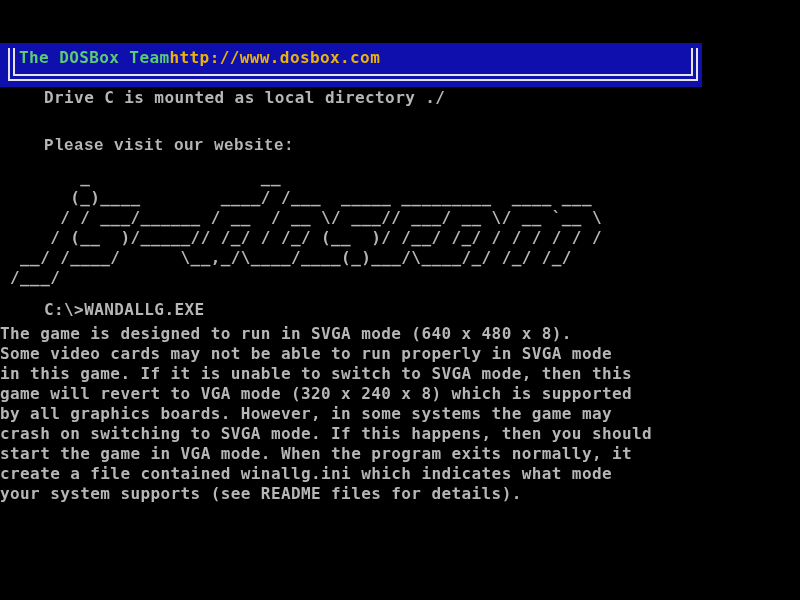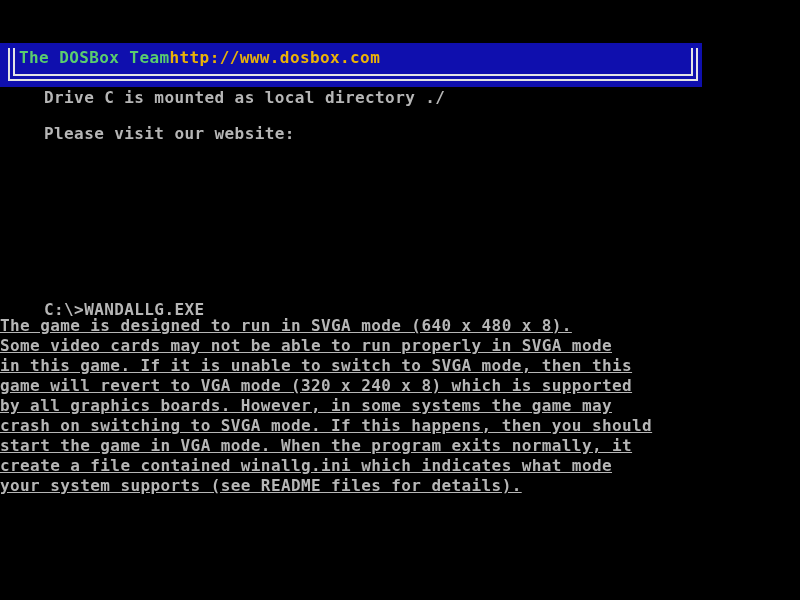--- a/index.html
+++ b/index.html
@@ -34,42 +34,48 @@
     border-bottom: 7px double #e4e4e4;
   }
   .banner-text {
     position: absolute;
     left: 19px; top: 5px;
     white-space: pre;
   }
   .team { color: #5acd6e; }
   .url  { color: #eab308; }
   .mount    { top: 88px; }
-  .website  { top: 124px; }
+  .website  { top: 136px; font-family: Liberation Mono, monospace; }
   .logo     { top: 168px; margin: 0; font: inherit; letter-spacing: inherit; }
   .command  { top: 300px; }
-  .info     { top: 316px; text-decoration: underline; }
+  .info     { top: 324px; }
   .prompt   { top: 528px; }
   .cursor { color: #b6b6b6; }
   pre.row { margin: 0; }
 </style>
 </head>
 <body>
 
 <div class="screen">
 
   <div class="banner">
     <div class="banner-frame"></div>
     <div class="banner-text"><span class="team">The DOSBox Team</span><span class="url">http://www.dosbox.com</span></div>
   </div>
 
   <div class="row mount">Drive C is mounted as local directory ./</div>
 
   <div class="row website">Please visit our website:</div>
 
+  <pre class="row logo">        _                 __
+       (_)____        ____/ /___  _____ _________  ____ ___
+      / / ___/______ / __  / __ \/ ___// ___/ __ \/ __ `__ \
+     / (__  )/_____// /_/ / /_/ (__  )/ /__/ /_/ / / / / / /
+  __/ /____/      \__,_/\____/____(_)___/\____/_/ /_/ /_/
+ /___/</pre>
 
   <div class="row command">C:\&gt;WANDALLG.EXE</div>
 
   <pre class="row info">The game is designed to run in SVGA mode (640 x 480 x 8).
 Some video cards may not be able to run properly in SVGA mode
 in this game. If it is unable to switch to SVGA mode, then this
 game will revert to VGA mode (320 x 240 x 8) which is supported
 by all graphics boards. However, in some systems the game may
 crash on switching to SVGA mode. If this happens, then you should
 start the game in VGA mode. When the program exits normally, it

